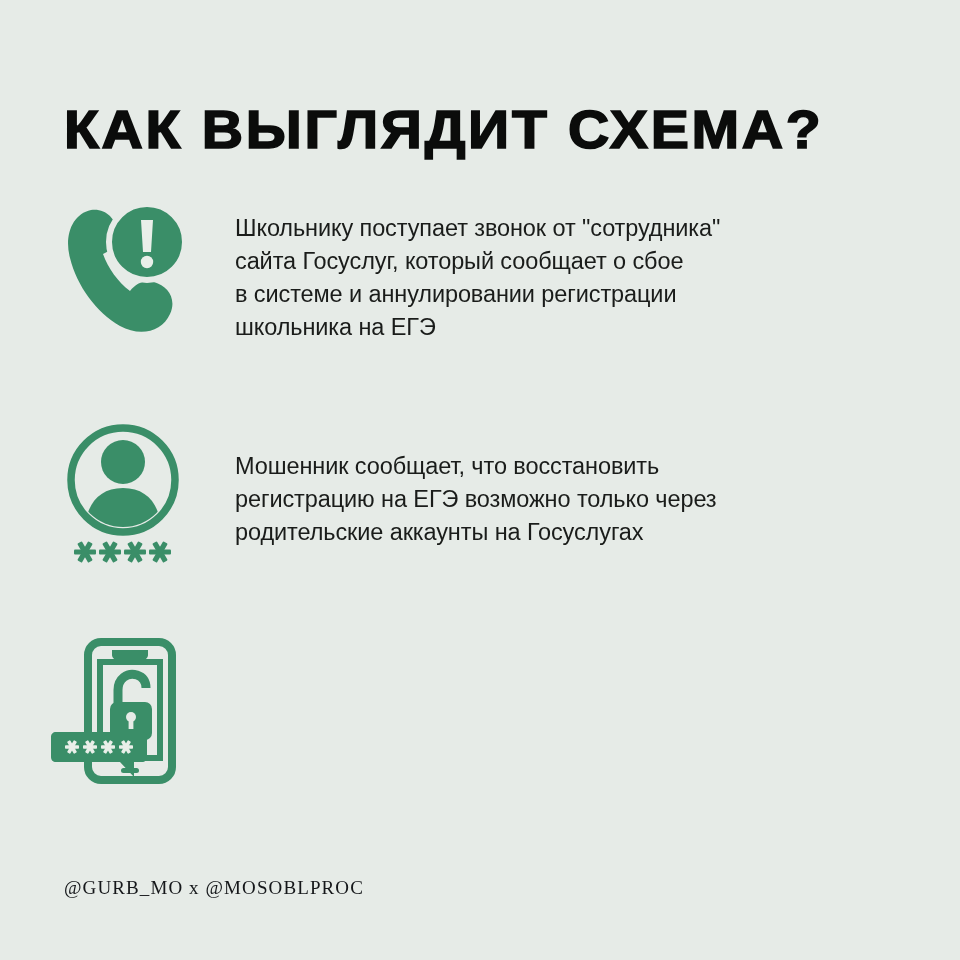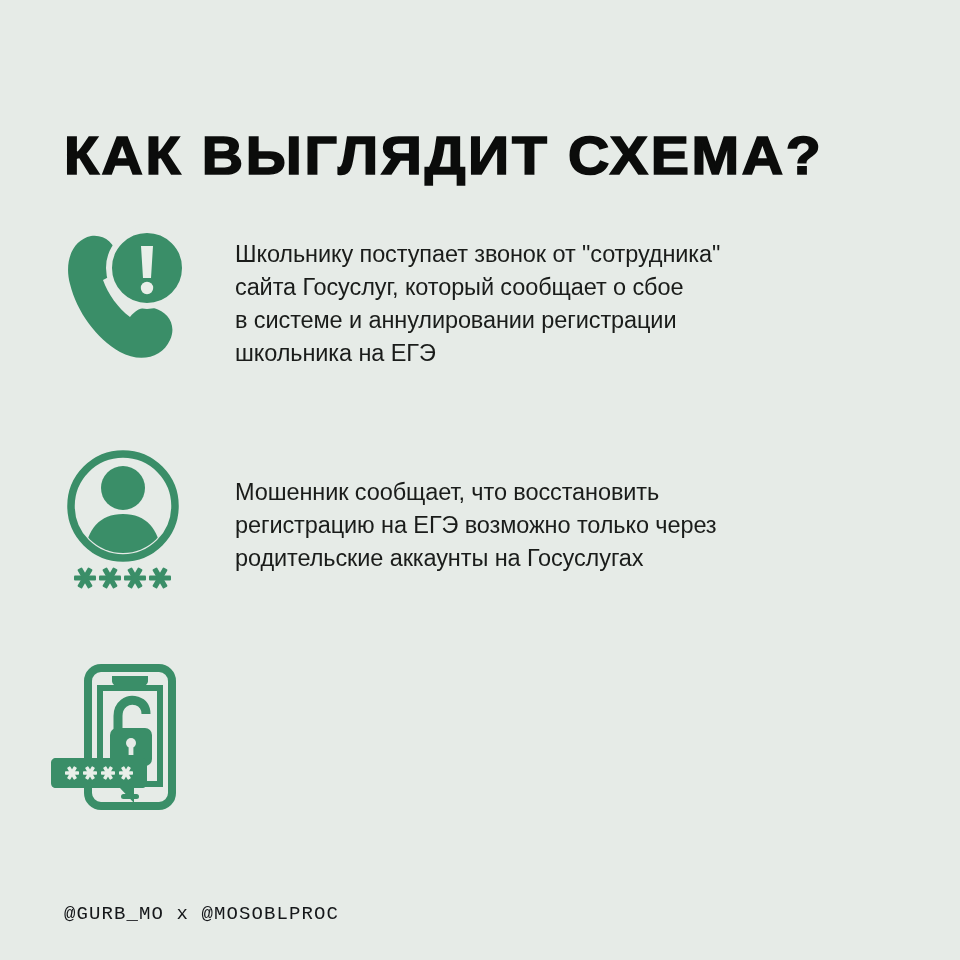--- a/index.html
+++ b/index.html
@@ -12,21 +12,20 @@
     background: #e6ebe7;
     font-family: "Liberation Sans", sans-serif;
     overflow: hidden;
     position: relative;
   }
 
   #infographic {
     position: absolute;
     inset: 0;
     background: #e6ebe7;
-    margin-top: 26px;
   }
 
   
   .title {
     position: absolute;
     left: 64px;
     top: 64px;
     width: 850px;
     font-family: "Liberation Sans", sans-serif;
     font-weight: 700;
@@ -78,21 +77,21 @@
     color: #1a1c1a;
     letter-spacing: -0.1px;
     white-space: pre-line;
   }
 
   
   .footer {
     position: absolute;
     left: 64px;
     top: 876px;
-    font-family: Liberation Mono, monospace;
+    font-family: Liberation Serif, serif;
     font-size: 19px;
     line-height: 24px;
     letter-spacing: 1.1px;
     color: #15171a;
   }
 </style>
 </head>
 <body>
 
 <div id="infographic">

